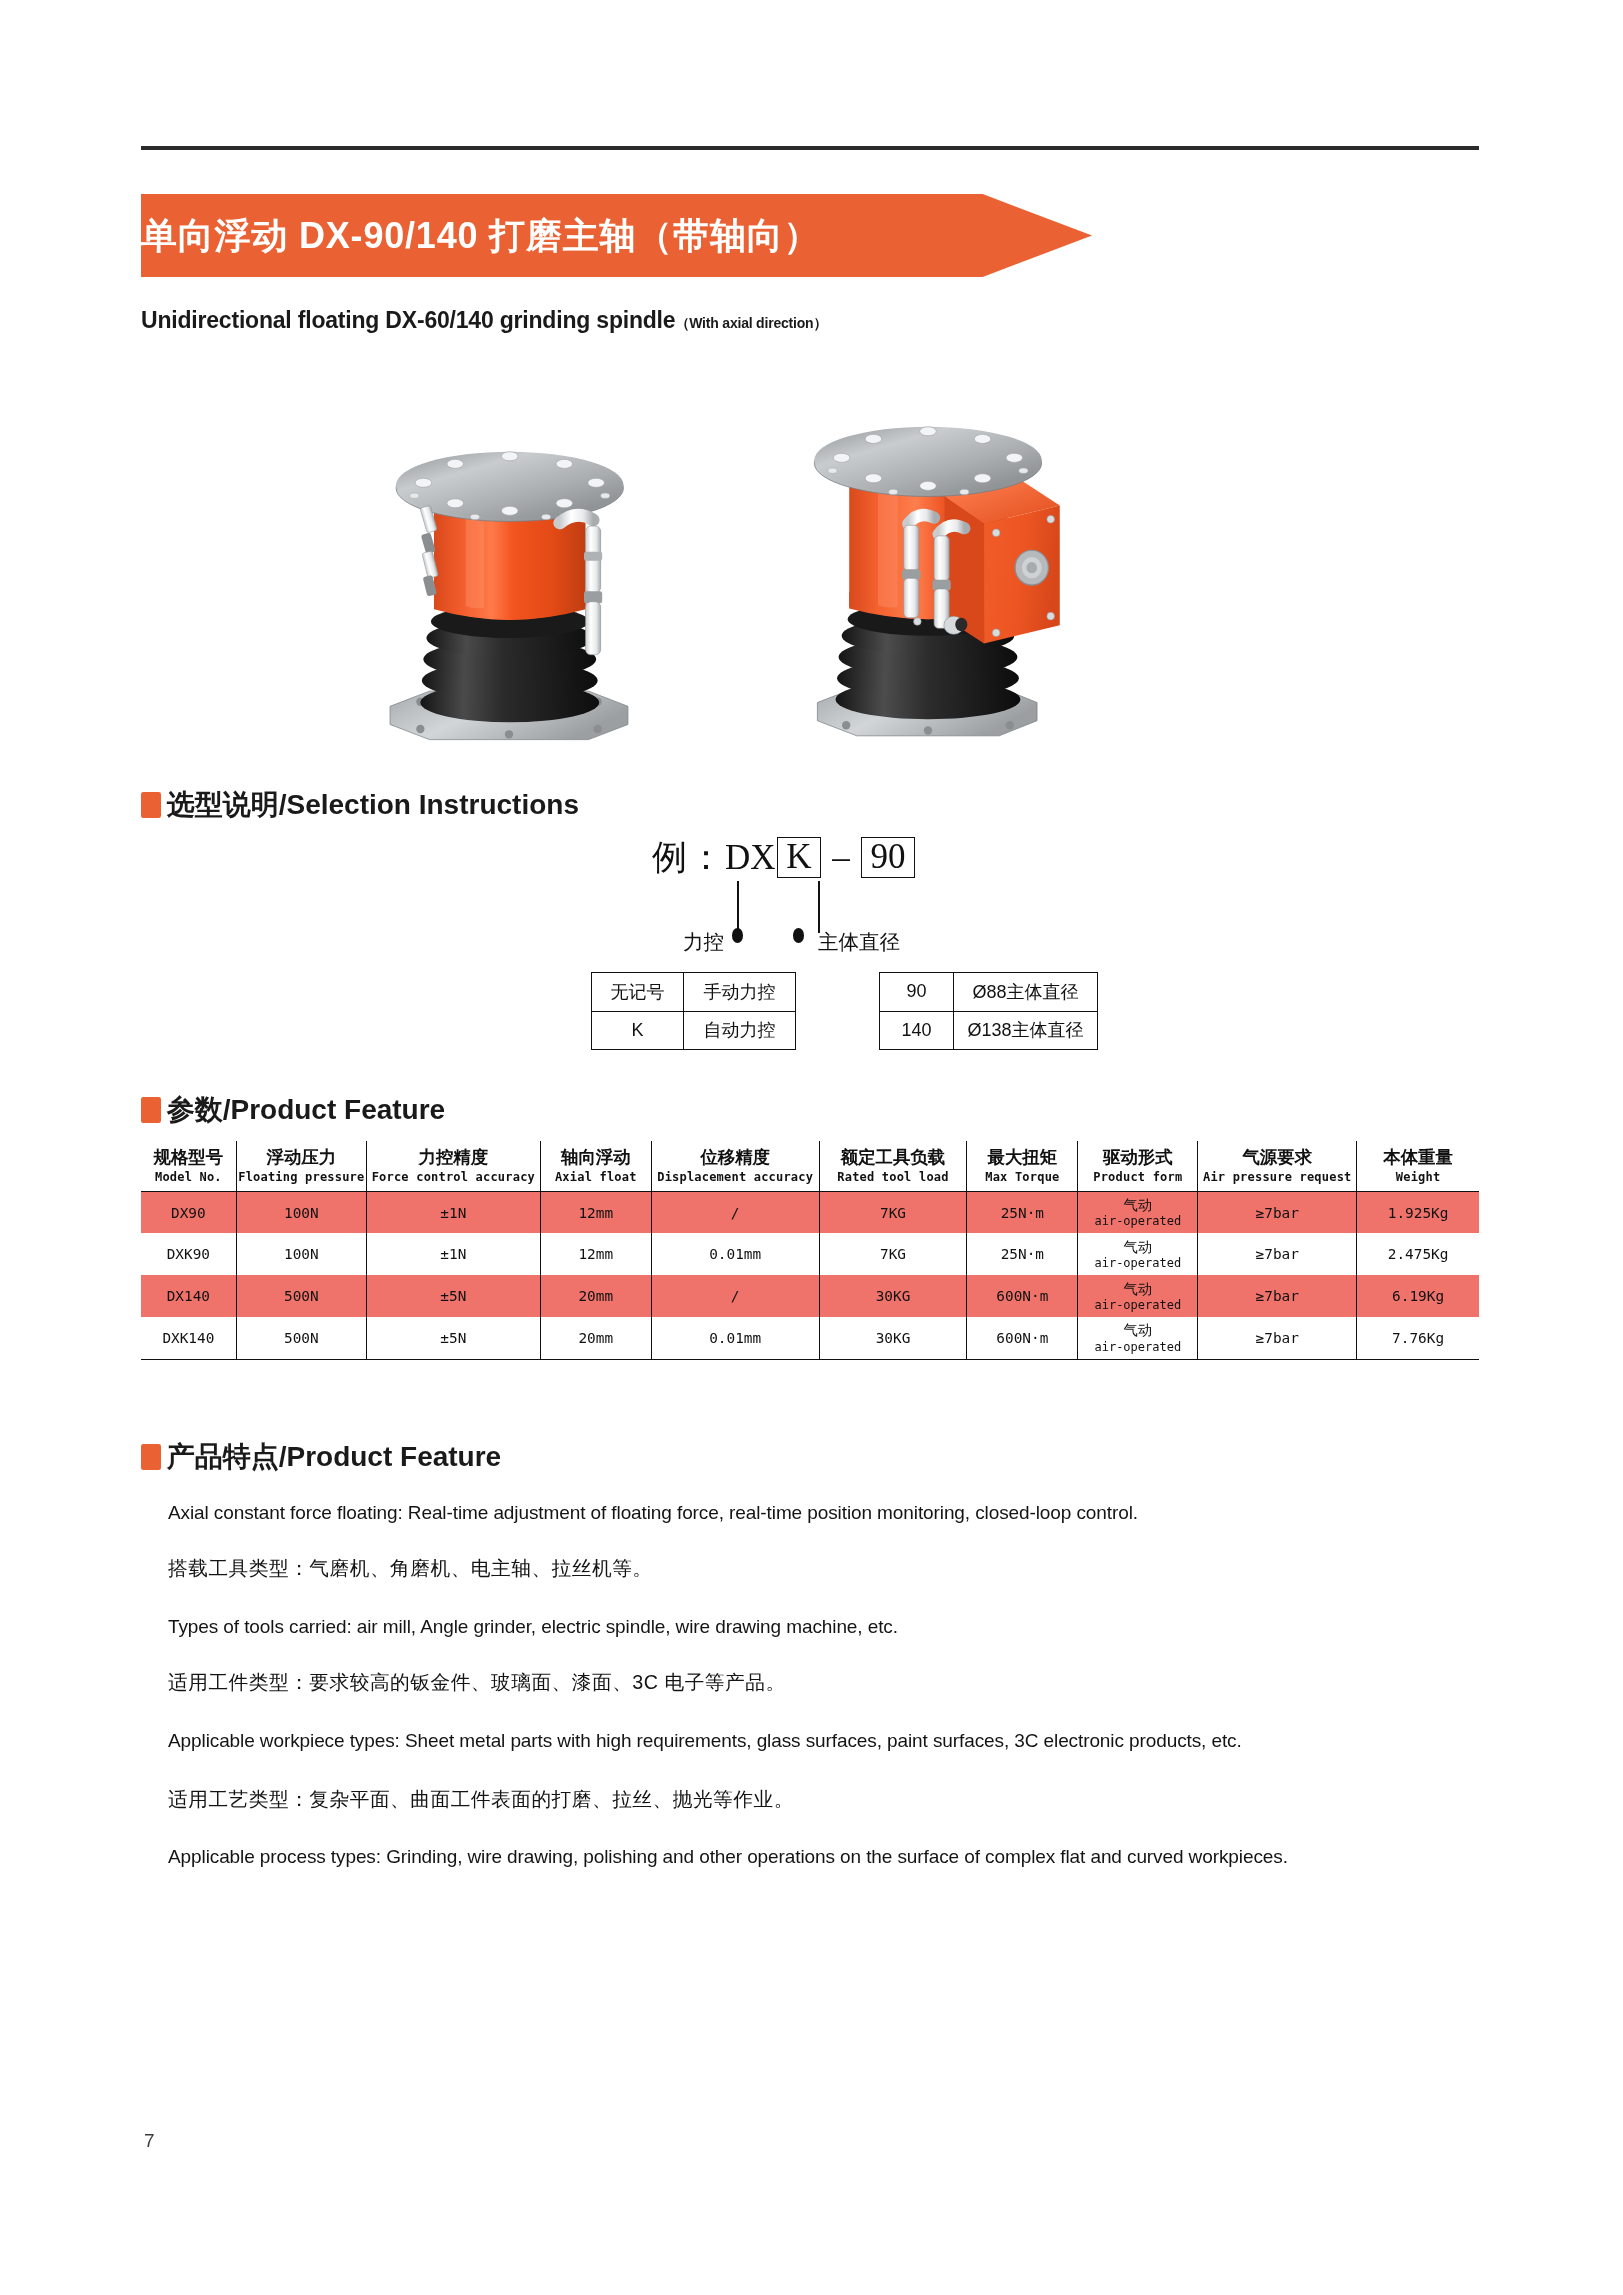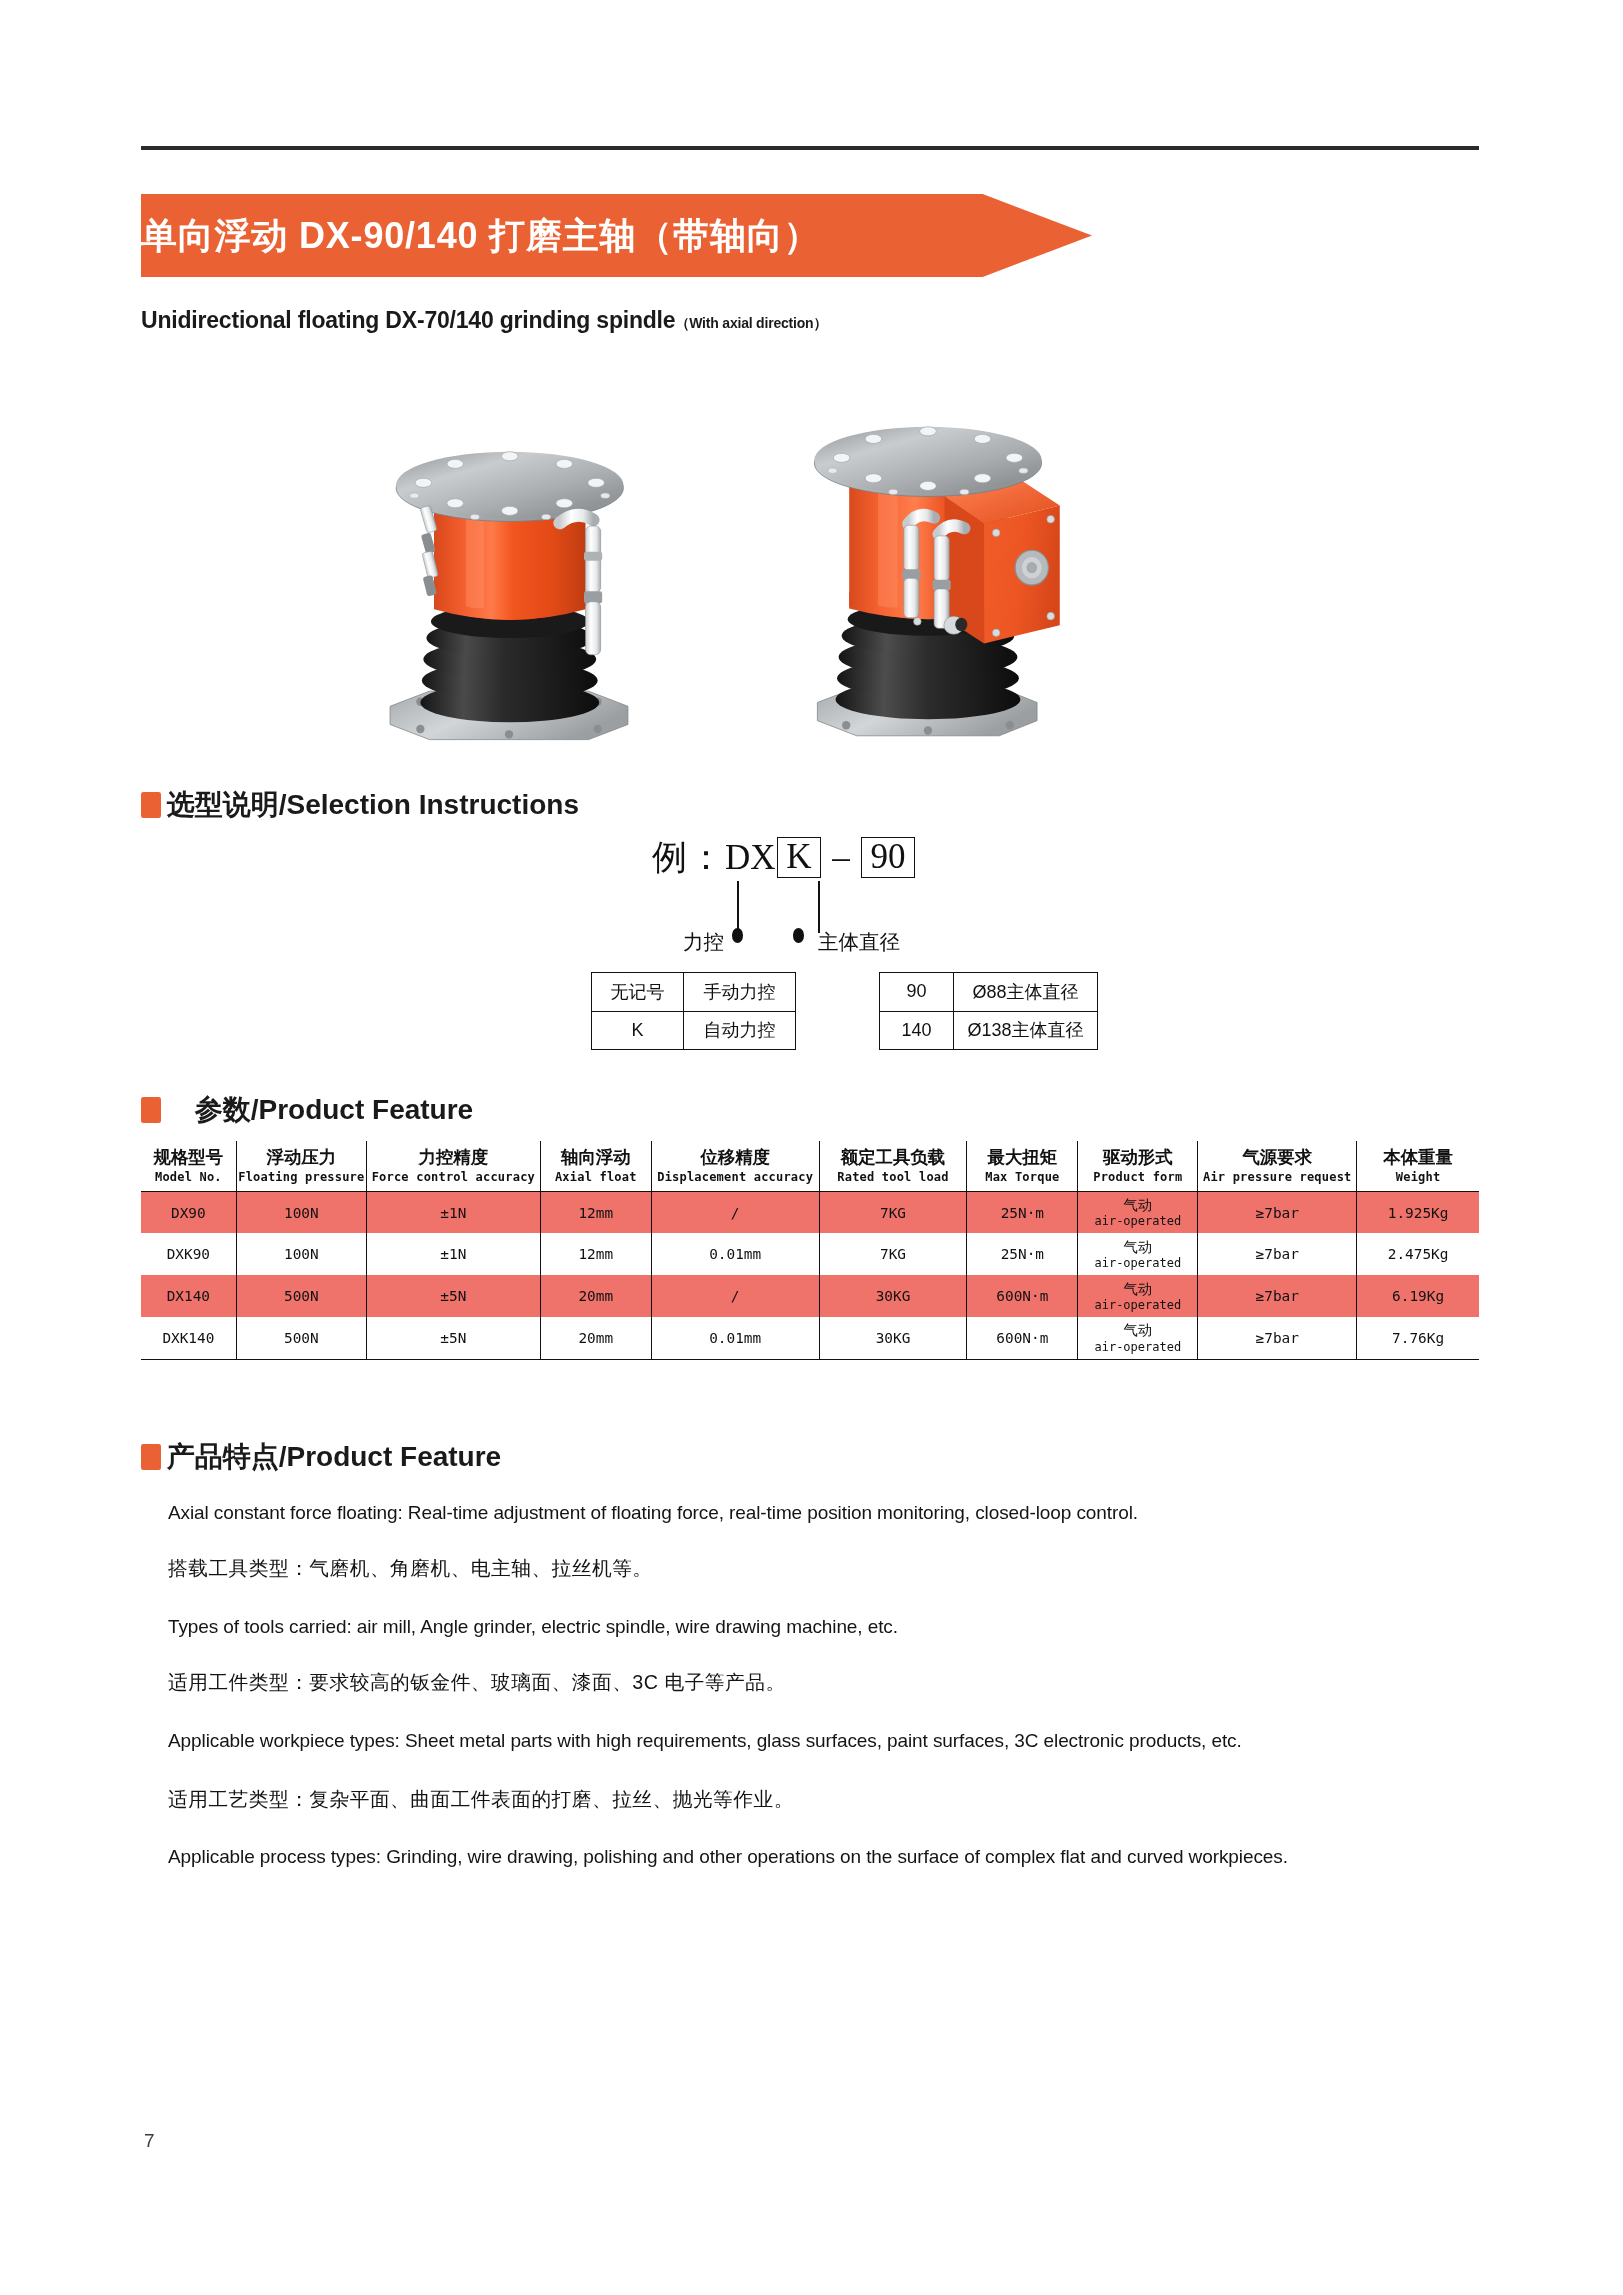--- a/index.html
+++ b/index.html
@@ -49,21 +49,21 @@
 
   
   .sec-head { position: absolute; display: flex; align-items: center; }
   .sec-sq {
     width: 19.7px; height: 26px; background: #ea6233;
     border-radius: 2.3px; margin-right: 6px;
   }
   .sec-label { font-size: 28px; font-weight: bold; color: #1a1a1a; white-space: nowrap; }
 
   #head-selection { left: 141px; top: 786px; }
-  #head-params    { left: 141px; top: 1091px; gap: 28px; }
+  #head-params    { left: 141px; top: 1091px; }
   #head-feature   { left: 141px; top: 1438px; }
 
   
   .seldia { position: absolute; left: 591px; top: 834px; width: 576px; height: 189px; }
   .code-row {
     position: absolute; left: 61px; top: 0;
     font-family: "Liberation Serif", "DejaVu Serif", serif;
     font-size: 35px; color: #111;
     display: flex; align-items: center; white-space: nowrap;
   }
@@ -153,21 +153,21 @@
 
 <div id="page">
 
   <div class="top-rule"></div>
 
   <div class="banner">
     <div class="banner-text">单向浮动 DX-90/140 打磨主轴（带轴向）</div>
   </div>
 
   <div class="subtitle">
-    <span>Unidirectional floating DX-70/140 grinding spindle</span><span class="sub-small">（With axial direction）</span>
+    <span>Unidirectional floating DX-60/140 grinding spindle</span><span class="sub-small">（With axial direction）</span>
   </div>
 
   <div class="images">
 
     <svg class="prod prod-a" width="250" height="349" viewBox="0 0 330 460">
       <defs>
         <linearGradient id="bodyA" x1="0" y1="0" x2="1" y2="0">
           <stop offset="0%" stop-color="#d9491c"></stop>
           <stop offset="16%" stop-color="#f05a2a"></stop>
           <stop offset="38%" stop-color="#ff7a4a"></stop>

